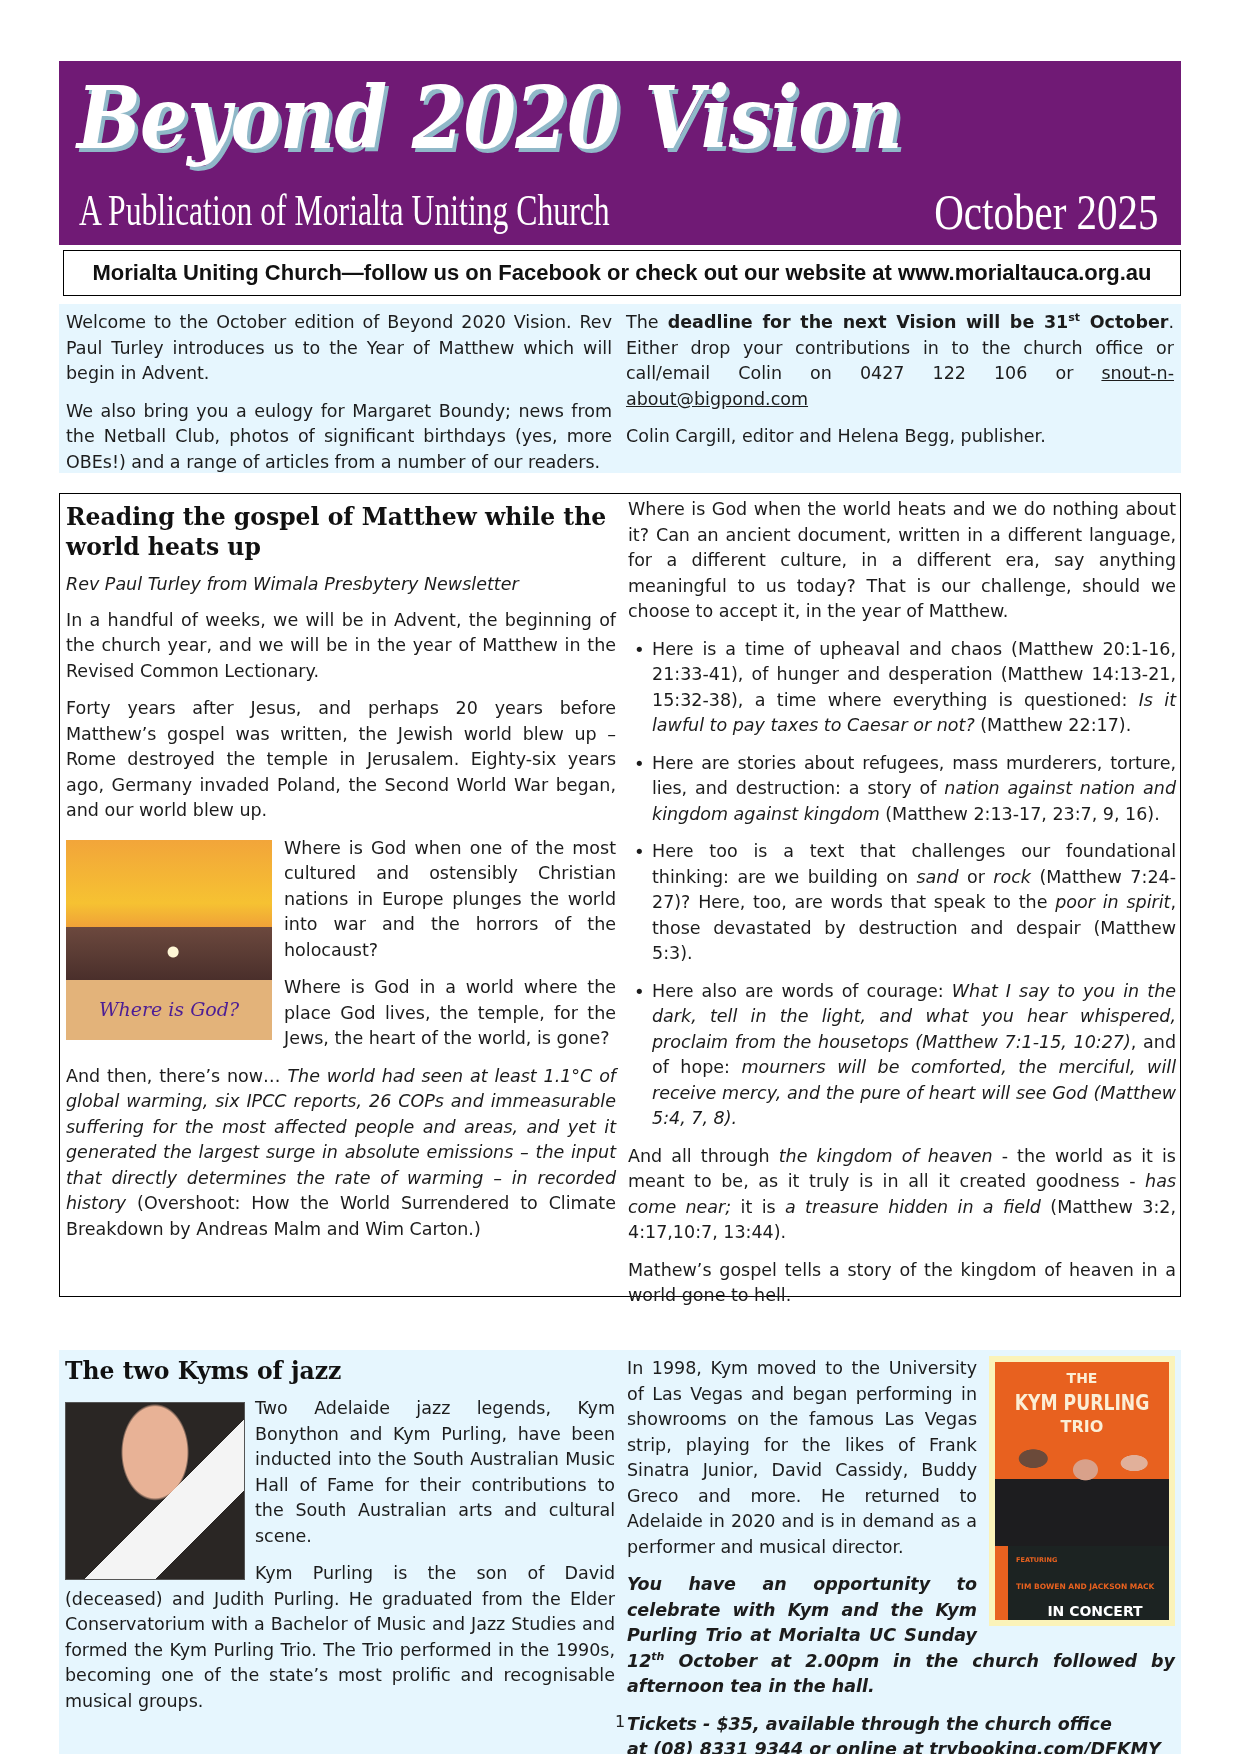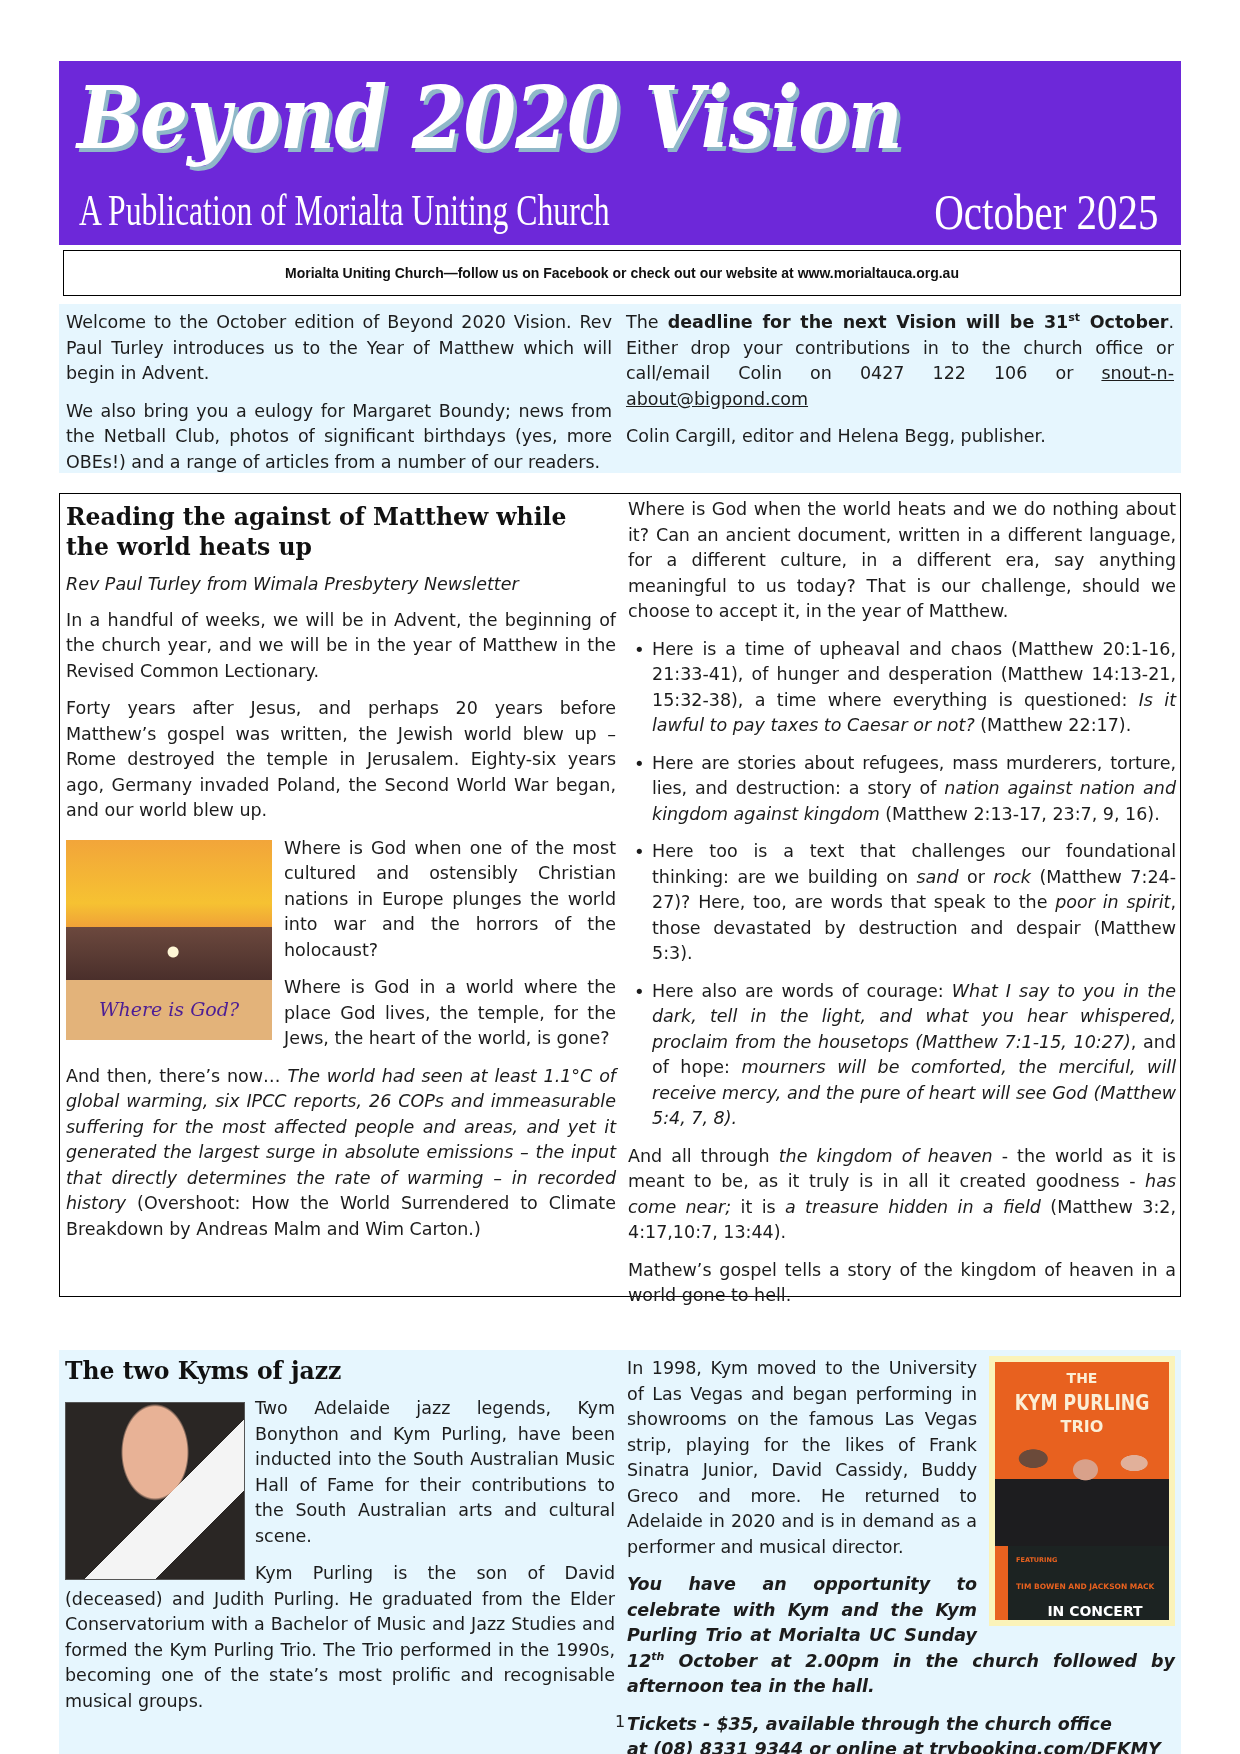--- a/index.html
+++ b/index.html
@@ -1,21 +1,21 @@
 <!DOCTYPE html>
 <html><head>
 <meta charset="utf-8">
 <style>
   * { box-sizing: border-box; margin: 0; padding: 0; }
   html, body { width: 1240px; height: 1754px; background: #ffffff; }
   body { position: relative; font-family: "DejaVu Sans", sans-serif; color: #1a1a1a; overflow: hidden; }
 
   .banner {
     position: absolute; left: 59px; top: 61px; width: 1122px; height: 184px;
-    background: #6d28d9;
+    background: #701a75;
   }
   .banner-title {
     position: absolute; left: 18px; top: 6px;
     font-family: "DejaVu Serif", serif; font-style: italic; font-weight: bold;
     font-size: 86px; color: #ffffff; letter-spacing: -1px;
     text-shadow: 4px 4px 0 #8fb8c8;
     transform: scaleX(0.88); transform-origin: left top; white-space: nowrap;
   }
   .banner-sub {
     position: absolute; left: 20px; top: 124px;
@@ -25,21 +25,21 @@
   .banner-date {
     position: absolute; right: 22px; top: 122px;
     font-family: "Liberation Serif", serif; font-size: 50px; color: #ffffff;
     transform: scaleX(0.82); transform-origin: right top; white-space: nowrap;
   }
 
   .follow-box {
     position: absolute; left: 63px; top: 250px; width: 1118px; height: 46px;
     border: 1.5px solid #000; background: #fff;
     display: flex; align-items: center; justify-content: center;
-    font-family: "Liberation Sans", sans-serif; font-weight: bold; font-size: 14px;
+    font-family: "Liberation Sans", sans-serif; font-weight: bold; font-size: 22px;
     color: #111;
   }
 
   .intro {
     position: absolute; left: 59px; top: 304px; width: 1122px; height: 169px;
     background: #e6f6fe;
   }
   .col { position: absolute; font-family: "DejaVu Sans", sans-serif; font-size: 17.5px; line-height: 25.5px; text-align: justify; color: #1c1c1c; }
   .col p { margin-bottom: 12px; }
   .intro .left { left: 7px; top: 6px; width: 546px; }
@@ -148,21 +148,21 @@
     <p>We also bring you a eulogy for Margaret Boundy; news from the Netball Club, photos of significant birthdays (yes, more OBEs!) and a range of articles from a number of our readers.</p>
   </div>
   <div class="col right">
     <p><span>The </span><b>deadline for the next Vision will be 31</b><sup><b>st</b></sup><b> October</b><span>. Either drop your contributions in to the church office or call/email Colin on 0427 122 106 or </span><span class="underline">snout-n-about@bigpond.com</span></p>
     <p>Colin Cargill, editor and Helena Begg, publisher.</p>
   </div>
 </div>
 
 <div class="article">
   <div class="col left">
-    <div class="headline">Reading the against of Matthew while the world heats up</div>
+    <div class="headline">Reading the gospel of Matthew while the world heats up</div>
     <p class="byline">Rev Paul Turley from Wimala Presbytery Newsletter</p>
     <p>In a handful of weeks, we will be in Advent, the beginning of the church year, and we will be in the year of Matthew in the Revised Common Lectionary.</p>
     <p>Forty years after Jesus, and perhaps 20 years before Matthew’s gospel was written, the Jewish world blew up – Rome destroyed the temple in Jerusalem. Eighty-six years ago, Germany invaded Poland, the Second World War began, and our world blew up.</p>
     <div class="float-img">
       <div class="sunset"></div>
       <div class="sunset-caption">Where is God?</div>
     </div>
     <p>Where is God when one of the most cultured and ostensibly Christian nations in Europe plunges the world into war and the horrors of the holocaust?</p>
     <p>Where is God in a world where the place God lives, the temple, for the Jews, the heart of the world, is gone?</p>
     <p style="clear: both;"><span>And then, there’s now… </span><i>The world had seen at least 1.1°C of global warming, six IPCC reports, 26 COPs and immeasurable suffering for the most affected people and areas, and yet it generated the largest surge in absolute emissions – the input that directly determines the rate of warming – in recorded history</i><span> (Overshoot: How the World Surrendered to Climate Breakdown by Andreas Malm and Wim Carton.)</span></p>

